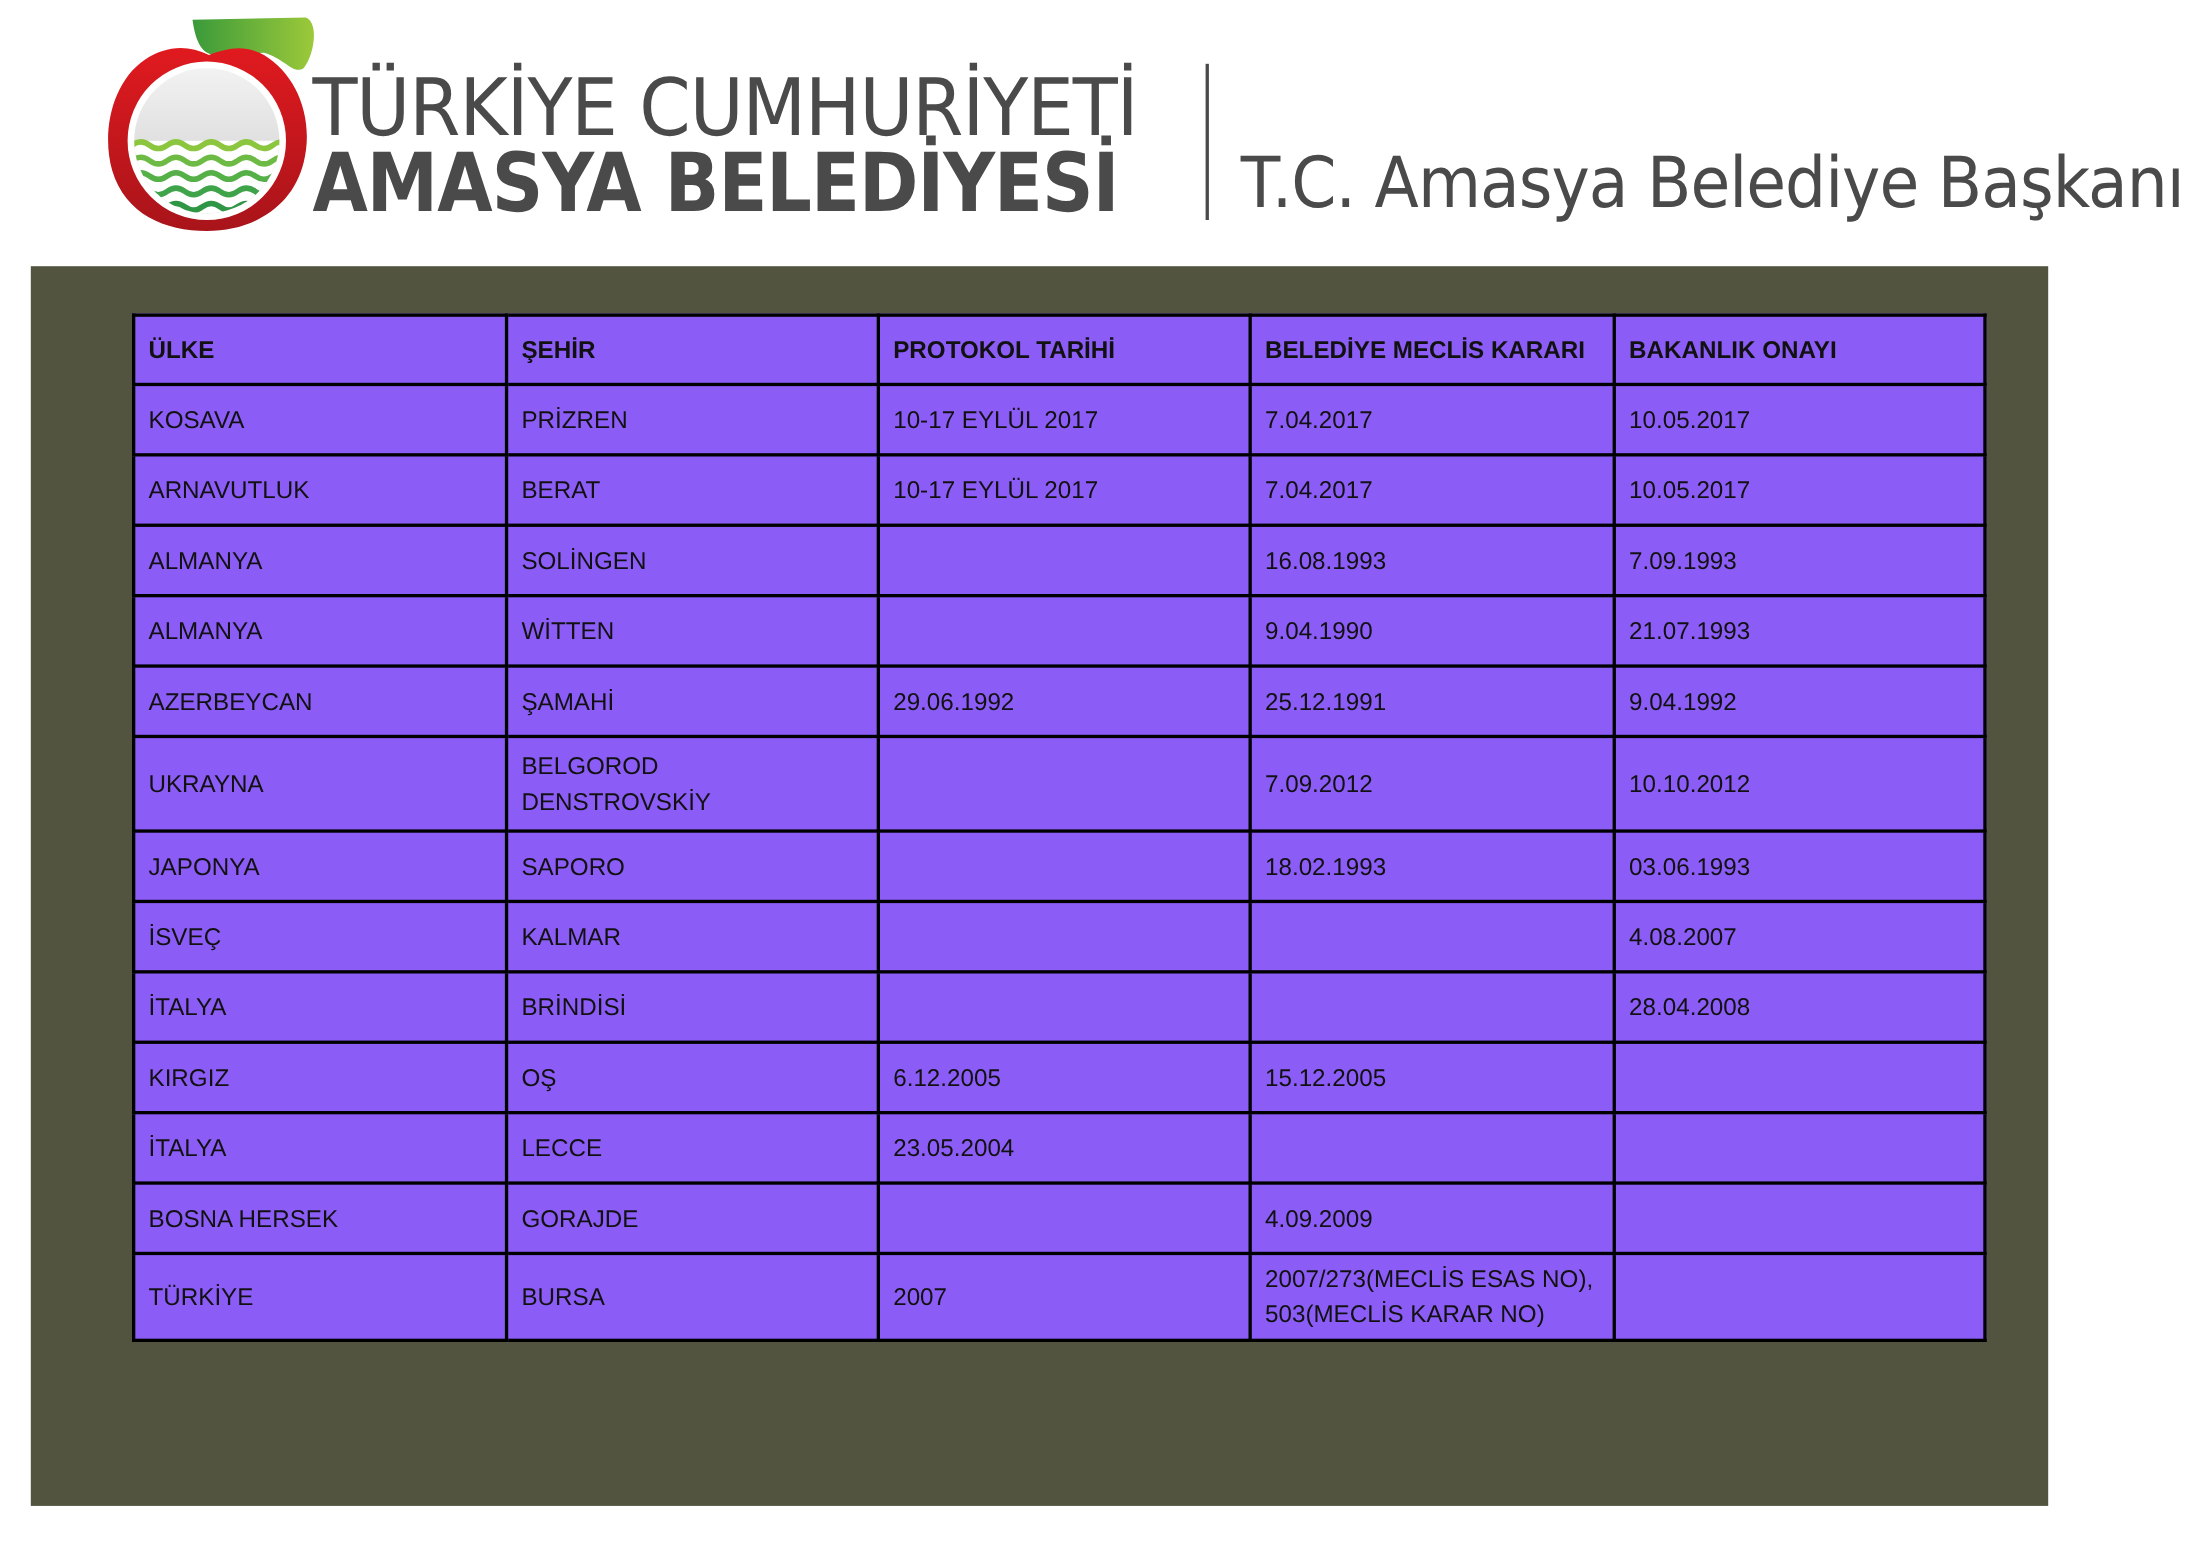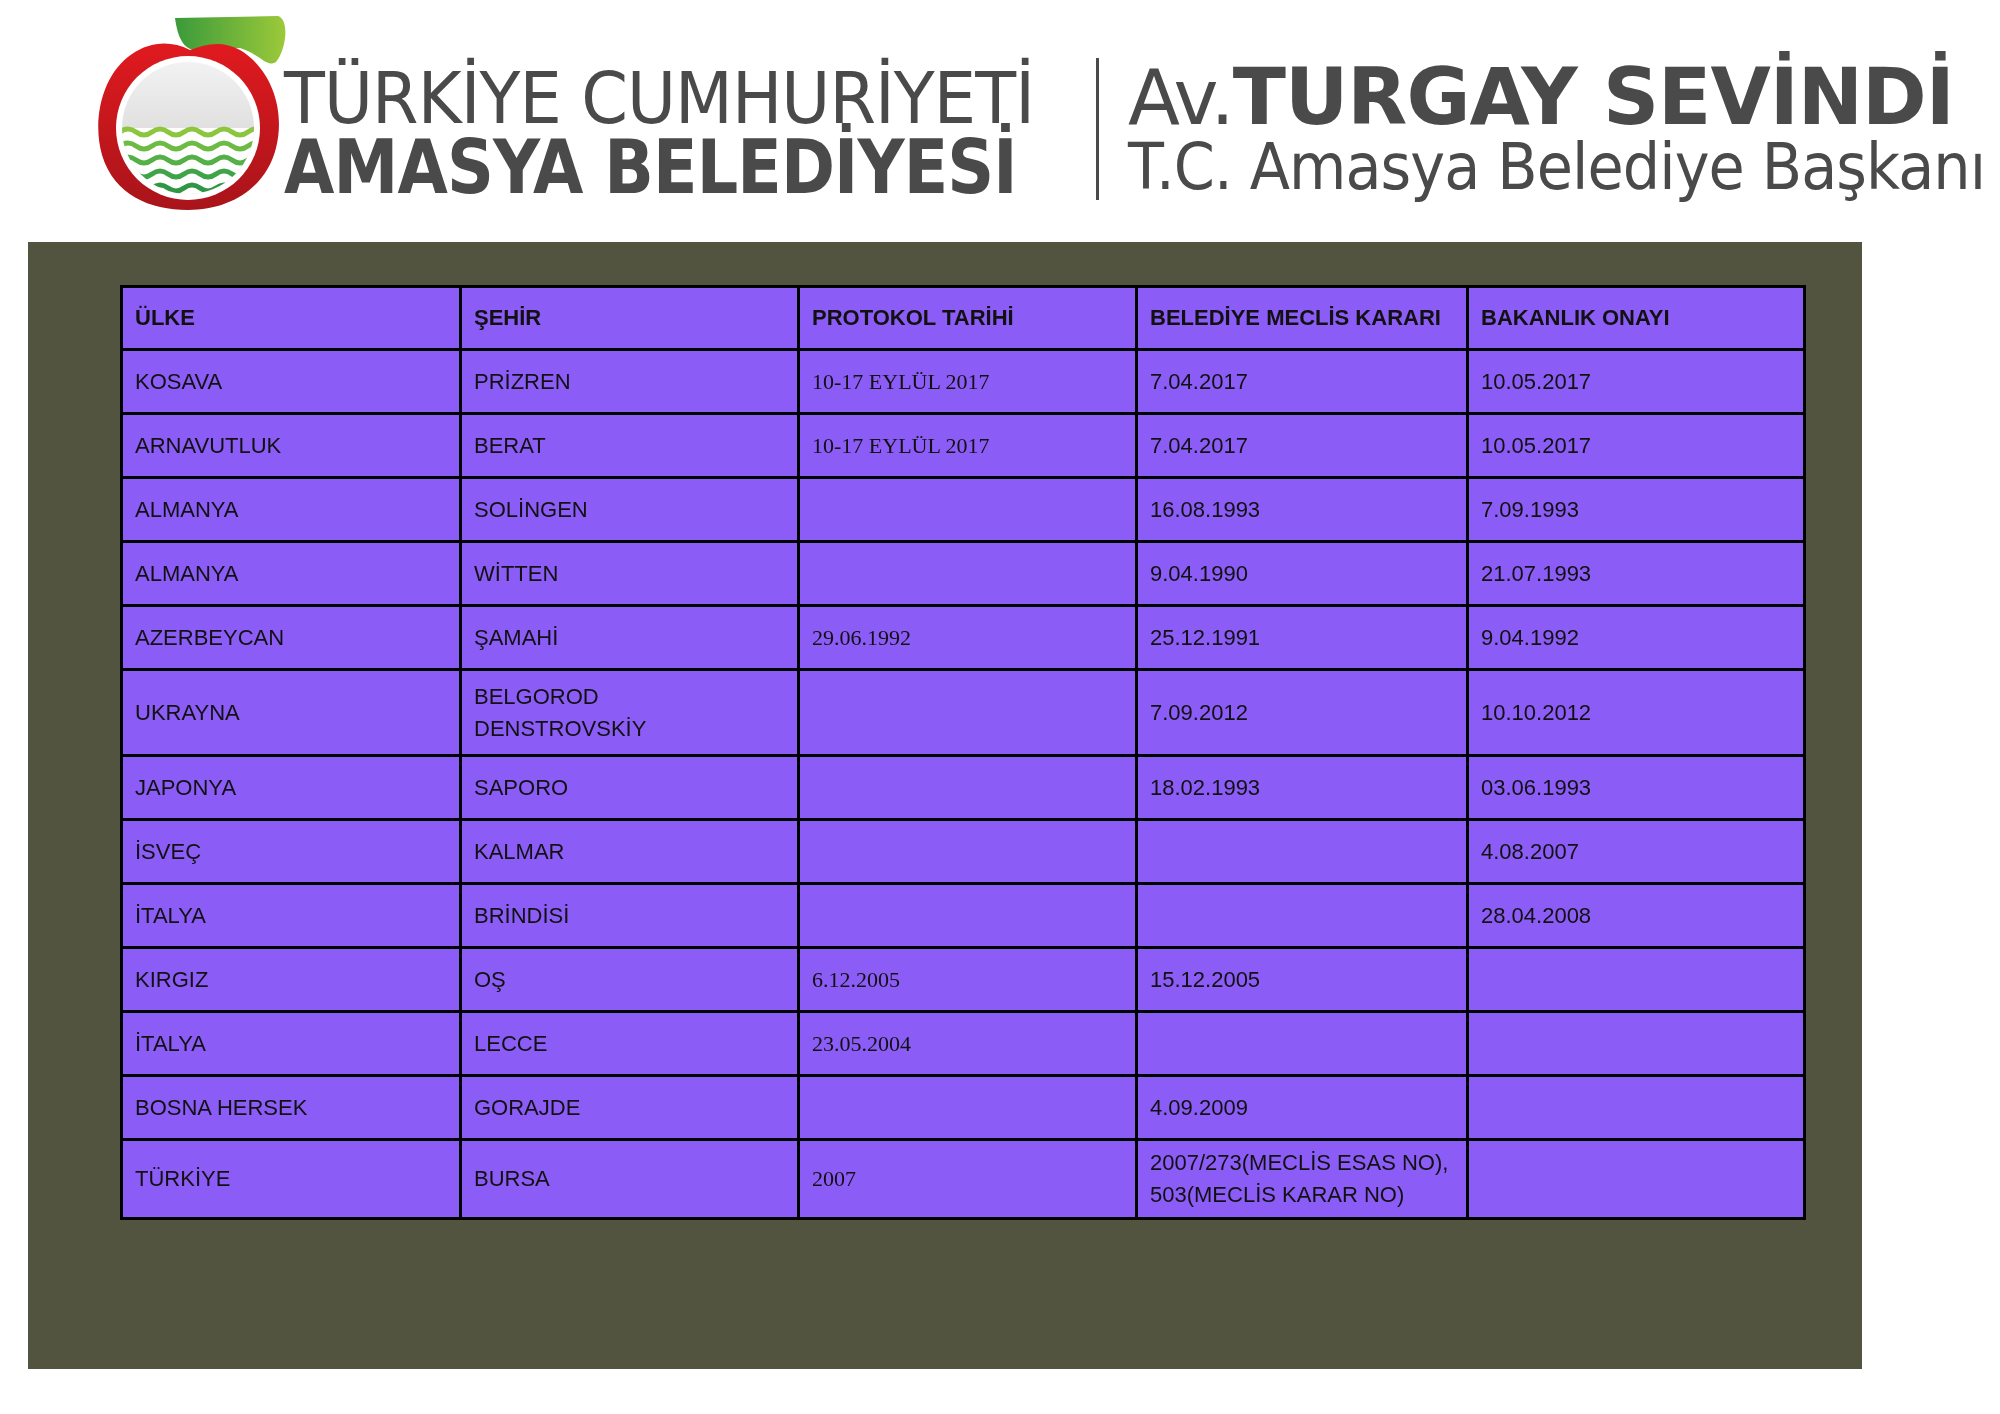--- a/index.html
+++ b/index.html
@@ -34,21 +34,21 @@
     border-collapse: collapse; table-layout: fixed; background: #8b5cf6;
   }
   table.twin td, table.twin th {
     border: 3px solid #000000; padding: 0 12px; font-size: 22px; color: #111111;
     vertical-align: middle; line-height: 32px; text-align: left; overflow: hidden;
   }
   table.twin th { font-weight: bold; height: 60px; }
   table.twin td { height: 61px; }
   table.twin tr.tall td { height: 83px; }
   table.twin tr.last td { height: 76px; }
-  td.right { text-align: center; font-family: Liberation Serif, serif; }
+  td.right { text-align: center; }
 </style>
 </head>
 <body>
 
 <div class="header">
   <div class="logo">
     <svg width="200" height="205" viewBox="0 0 200 205">
       <defs>
         <linearGradient id="leafG" x1="0" y1="0" x2="1" y2="0">
           <stop offset="0" stop-color="#3a9a3a"></stop>
@@ -76,23 +76,20 @@
         <path d="M30 136 q8 -6 16 0 t16 0 t16 0 t16 0 t16 0 t16 0 t16 0 t16 0 t16 0" stroke="#6dbb45"></path>
         <path d="M30 150 q8 -6 16 0 t16 0 t16 0 t16 0 t16 0 t16 0 t16 0 t16 0 t16 0" stroke="#55b048"></path>
         <path d="M30 164 q8 -6 16 0 t16 0 t16 0 t16 0 t16 0 t16 0 t16 0 t16 0 t16 0" stroke="#3fa34a"></path>
         <path d="M30 178 q8 -6 16 0 t16 0 t16 0 t16 0 t16 0 t16 0 t16 0 t16 0 t16 0" stroke="#2f9645"></path>
       </g>
     </svg>
   </div>
   <div class="org-line1">TÜRKİYE CUMHURİYETİ</div>
   <div class="org-line2">AMASYA BELEDİYESİ</div>
   <div class="divider"></div>
-  <div class="mayor-line1">
-    <span class="mayor-prefix">Av.</span><span class="mayor-name">TURGAY SEVİNDİ</span>
-  </div>
   <div class="mayor-line2">T.C. Amasya Belediye Başkanı</div>
 </div>
 
 <div class="panel"></div>
 
 <table class="twin">
   <colgroup>
     <col style="width:339px">
       <col style="width:338px">
       <col style="width:338px">

